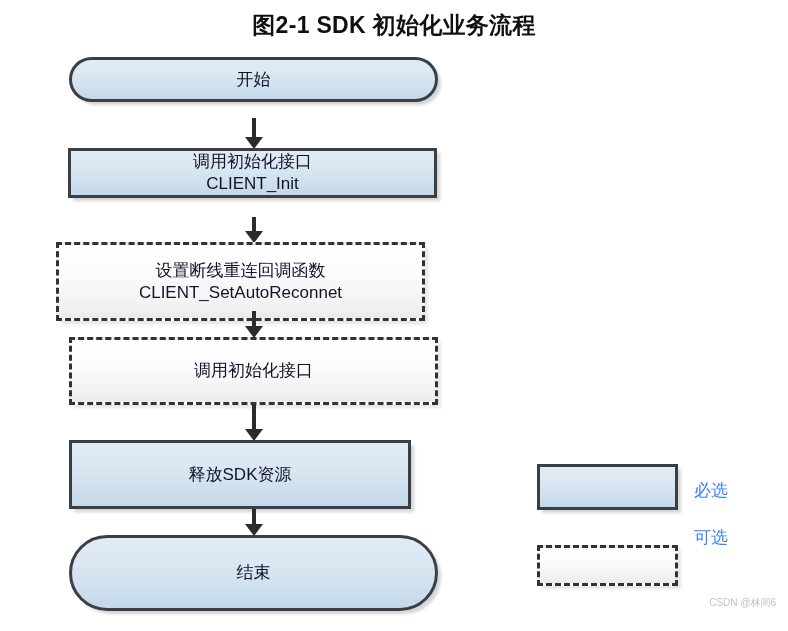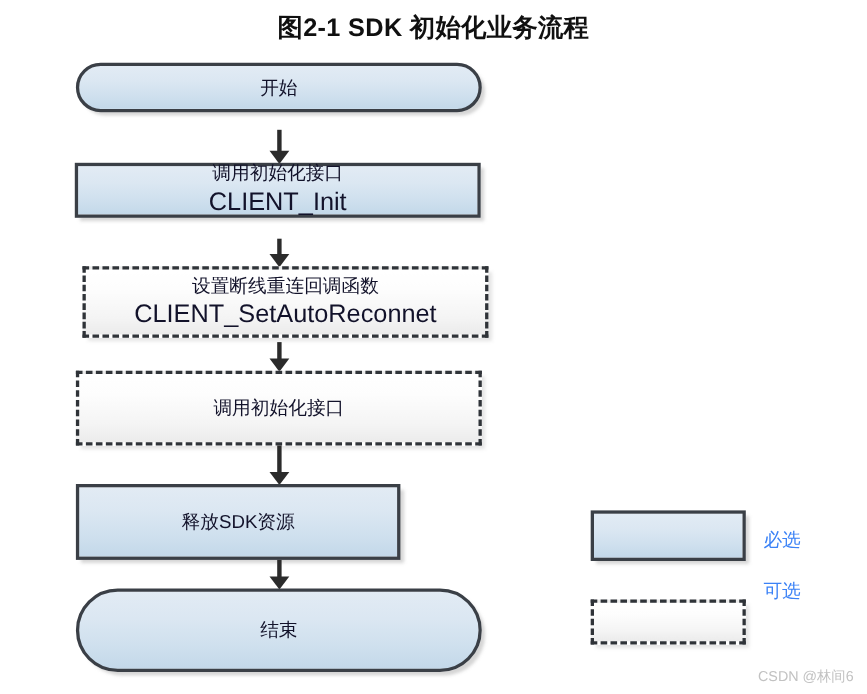--- a/index.html
+++ b/index.html
@@ -35,21 +35,21 @@
     box-sizing: border-box;
     display: flex;
     flex-direction: column;
     align-items: center;
     justify-content: center;
     color: #12122a;
     line-height: 1.28;
     text-align: center;
   }
   .node .line1 { font-size: 17px; }
-  .node .line2 { font-size: 23px; }
+  .node .line2 { font-size: 17px; }
 
   
   .node.solid {
     border: 3px solid #3a3f46;
     background: linear-gradient(to bottom, #e2ebf4 0%, #dbe7f2 35%, #cfe0ee 70%, #c3d8e9 100%);
     box-shadow: 4px 4px 3px -1px rgba(150,150,150,0.40);
   }
   
   .node.stadium {
     border-radius: 999px;
@@ -58,23 +58,23 @@
   
   .node.dashed {
     border: 3px dashed #2f3338;
     background: linear-gradient(to bottom, #ffffff 0%, #fdfdfd 30%, #f4f4f4 75%, #ebebeb 100%);
     box-shadow: 4px 4px 3px -1px rgba(170,170,170,0.30);
   }
 
   
   #node-start    { left: 69px;  top: 57px;  width: 369px; height: 45px; }
   #node-init     { left: 68px;  top: 148px; width: 369px; height: 50px; }
-  #node-reconnect{ left: 75px;  top: 242px; width: 369px; height: 65px; }
+  #node-reconnect{ left: 56px;  top: 242px; width: 369px; height: 79px; }
   #node-netparam { left: 69px;  top: 337px; width: 369px; height: 68px; }
-  #node-cleanup  { left: 69px;  top: 440px; width: 295px; height: 69px; }
+  #node-cleanup  { left: 69px;  top: 440px; width: 342px; height: 69px; }
   #node-end      { left: 69px;  top: 535px; width: 369px; height: 76px; }
 
   
   .connector {
     position: absolute;
     left: 245px;
     width: 18px;
     pointer-events: none;
   }
   .connector .shaft {
@@ -127,22 +127,22 @@
     color: #3b82f6;
     white-space: nowrap;
   }
   #legend-required-label { left: 694px; top: 479px; }
   #legend-optional-label { left: 694px; top: 526px; }
 
   
   #watermark {
     position: absolute;
     right: 12px;
-    bottom: 7px;
-    font-size: 13px;
+    bottom: 21px;
+    font-size: 10px;
     color: #c2c2c2;
     white-space: nowrap;
     margin-left: 24px;
   }
 </style>
 </head>
 <body>
 
 <div id="diagram-title">图2-1  SDK 初始化业务流程</div>
 

